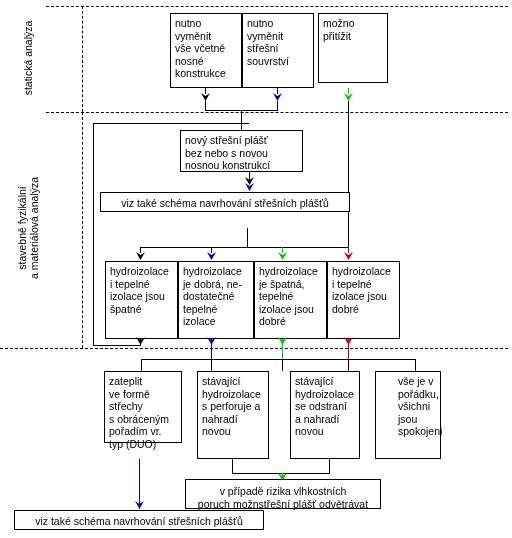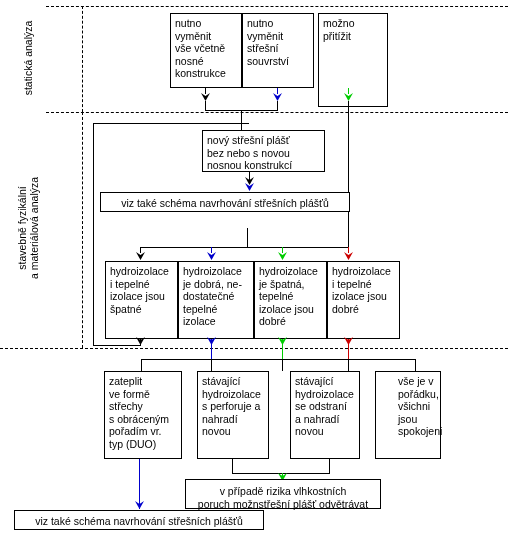--- a/index.html
+++ b/index.html
@@ -46,21 +46,21 @@
 
   <div class="box" style="left:170px;top:13px;width:72px;height:75px;">nutno
 vyměnit
 vše včetně
 nosné
 konstrukce</div>
   <div class="box" style="left:242px;top:13px;width:72px;height:75px;">nutno
 vyměnit
 střešní
 souvrství</div>
-  <div class="box" style="left:318px;top:13px;width:70px;height:94px;">možno
+  <div class="box" style="left:318px;top:13px;width:70px;height:70px;">možno
 přitížit</div>
 
   <div class="ln v" style="left:205px;top:88px;height:6px;"></div>
   <div class="arw" style="left:201px;top:93px;">
     <svg width="9" height="8" viewBox="0 0 9 8">
         <path d="M0 0 L4.5 8 L9 0 L4.5 3 Z" fill="#000000"></path>
       </svg>
   </div>
   <div class="ln v blue" style="left:277px;top:88px;height:6px;"></div>
   <div class="arw" style="left:273px;top:93px;">
@@ -75,21 +75,21 @@
       </svg>
   </div>
 
   <div class="ln v" style="left:205px;top:101px;height:9px;"></div>
   <div class="ln v" style="left:277px;top:101px;height:9px;"></div>
   <div class="ln h" style="left:205px;top:110px;width:73px;"></div>
   <div class="ln v" style="left:241px;top:110px;height:20px;"></div>
 
   <div class="ln v" style="left:348px;top:101px;height:146px;"></div>
 
-  <div class="box" style="left:202px;top:130px;width:123px;height:42px;">nový střešní plášť
+  <div class="box" style="left:180px;top:130px;width:123px;height:42px;">nový střešní plášť
 bez nebo s novou
 nosnou konstrukcí</div>
 
   <div class="ln v" style="left:249px;top:172px;height:8px;"></div>
   <div class="arw" style="left:245px;top:177px;">
     <svg width="9" height="8" viewBox="0 0 9 8">
         <path d="M0 0 L4.5 8 L9 0 L4.5 3 Z" fill="#000000"></path>
       </svg>
   </div>
   <div class="arw" style="left:245px;top:183px;">
@@ -181,21 +181,21 @@
 
   <div class="ln h" style="left:211px;top:359px;width:72px;"></div>
   <div class="ln v" style="left:282px;top:359px;height:12px;"></div>
 
   <div class="ln h" style="left:282px;top:359px;width:67px;"></div>
   <div class="ln v" style="left:348px;top:359px;height:12px;"></div>
 
   <div class="ln h" style="left:348px;top:359px;width:68px;"></div>
   <div class="ln v" style="left:415px;top:359px;height:12px;"></div>
 
-  <div class="box" style="left:104px;top:371px;width:78px;height:88px;">zateplit
+  <div class="box" style="left:104px;top:371px;width:78px;height:72px;">zateplit
 ve formě
 střechy
 s obráceným
 pořadím vr.
 typ (DUO)</div>
   <div class="box" style="left:197px;top:371px;width:72px;height:88px;">stávající
 hydroizolace
 s perforuje a
 nahradí
 novou</div>

